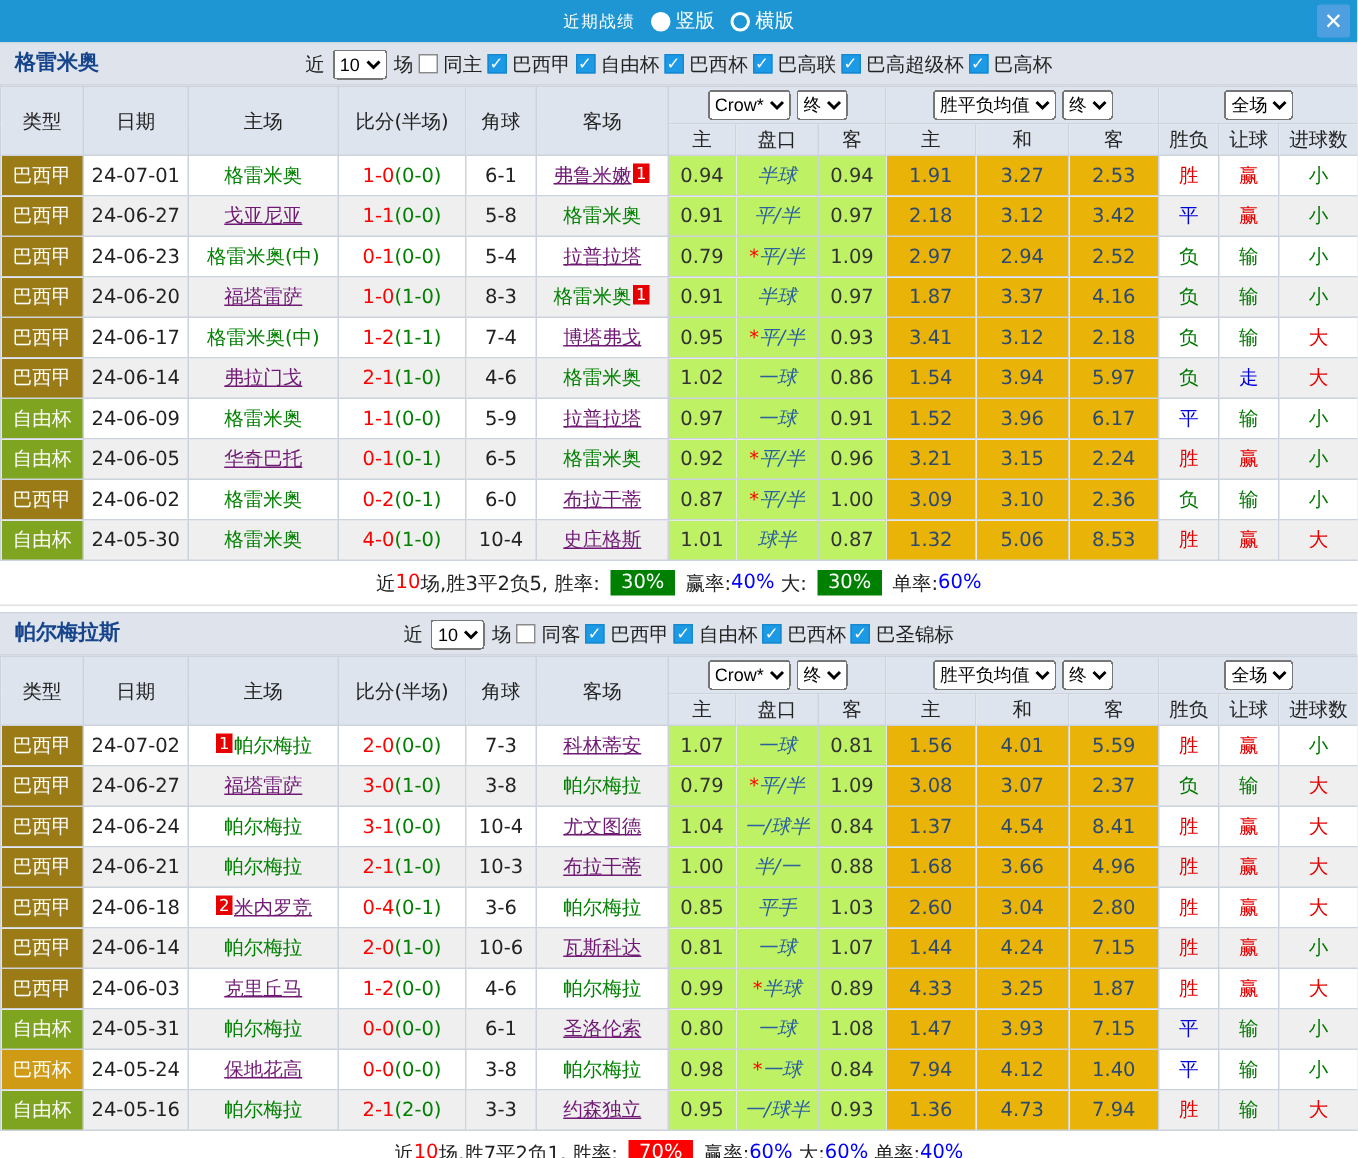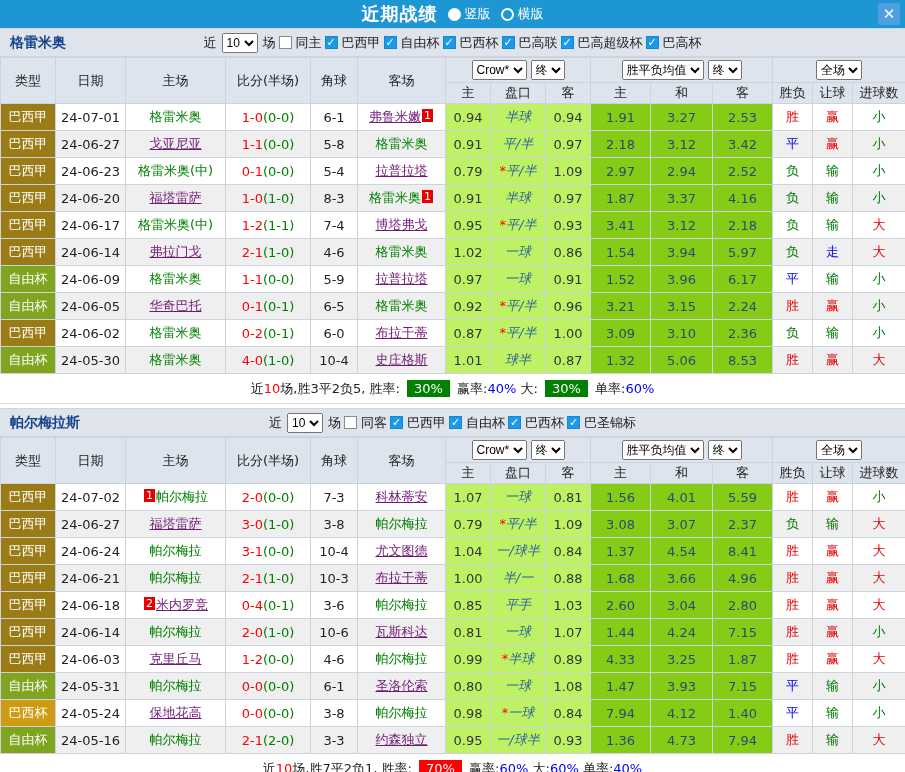--- a/index.html
+++ b/index.html
@@ -9,21 +9,21 @@
     font-family:"DejaVu Sans","Liberation Sans",sans-serif;
     font-size:13px;
     color:#222;
     -webkit-font-smoothing:antialiased;
   }
   
   .topbar{
     height:28px;background:#1d96d3;position:relative;
     display:flex;align-items:center;justify-content:center;color:#fff;
   }
-  .topbar .title{font-weight:bold;font-size:18px;letter-spacing:1px;}
+  .topbar .title{font-weight:normal;font-size:11px;letter-spacing:1px;}
   .radio{
     display:inline-block;width:9px;height:9px;border:2px solid #fff;border-radius:50%;
     margin:0 4px 0 10px;vertical-align:-1px;cursor:pointer;
   }
   .radio.filled{background:#fff;}
   .radio-label{font-size:13px;}
   .close-btn{
     position:absolute;right:5px;top:3px;width:22px;height:22px;background:#4d9fdf;
     color:#fff;font-size:15px;line-height:22px;text-align:center;cursor:pointer;border-radius:2px;
   }
@@ -50,21 +50,21 @@
     border:1px solid #ccd3dc;text-align:center;padding:0;
     overflow:hidden;white-space:nowrap;
   }
   thead th{background:#dee4ee;font-weight:normal;color:#222;}
   thead tr.selrow th{height:24px;}
   thead tr.labrow th{height:20px;}
   thead select{height:20px;font-size:12px;margin:0 2px;max-width:95%;}
   tbody td{height:26px;}
   td.altbg{background:#efefef;}
   td.cream{background:#bef264;}
-  td.bluebg{background:#84cc16;}
+  td.bluebg{background:#eab308;}
   .league-cell{color:#fff;}
   .team-green{color:#008000;}
   .team-black{color:#701a75;text-decoration:underline;}
   .score-ft{color:#ff0000;}
   .score-ht{color:#008000;}
   .pan-text{color:#2b5fa0;font-style:italic;}
   .pan-star{color:#ff0000;}
   .odds-text{color:#333;}
   .avg-text{color:#2c4a70;}
   .badge{

